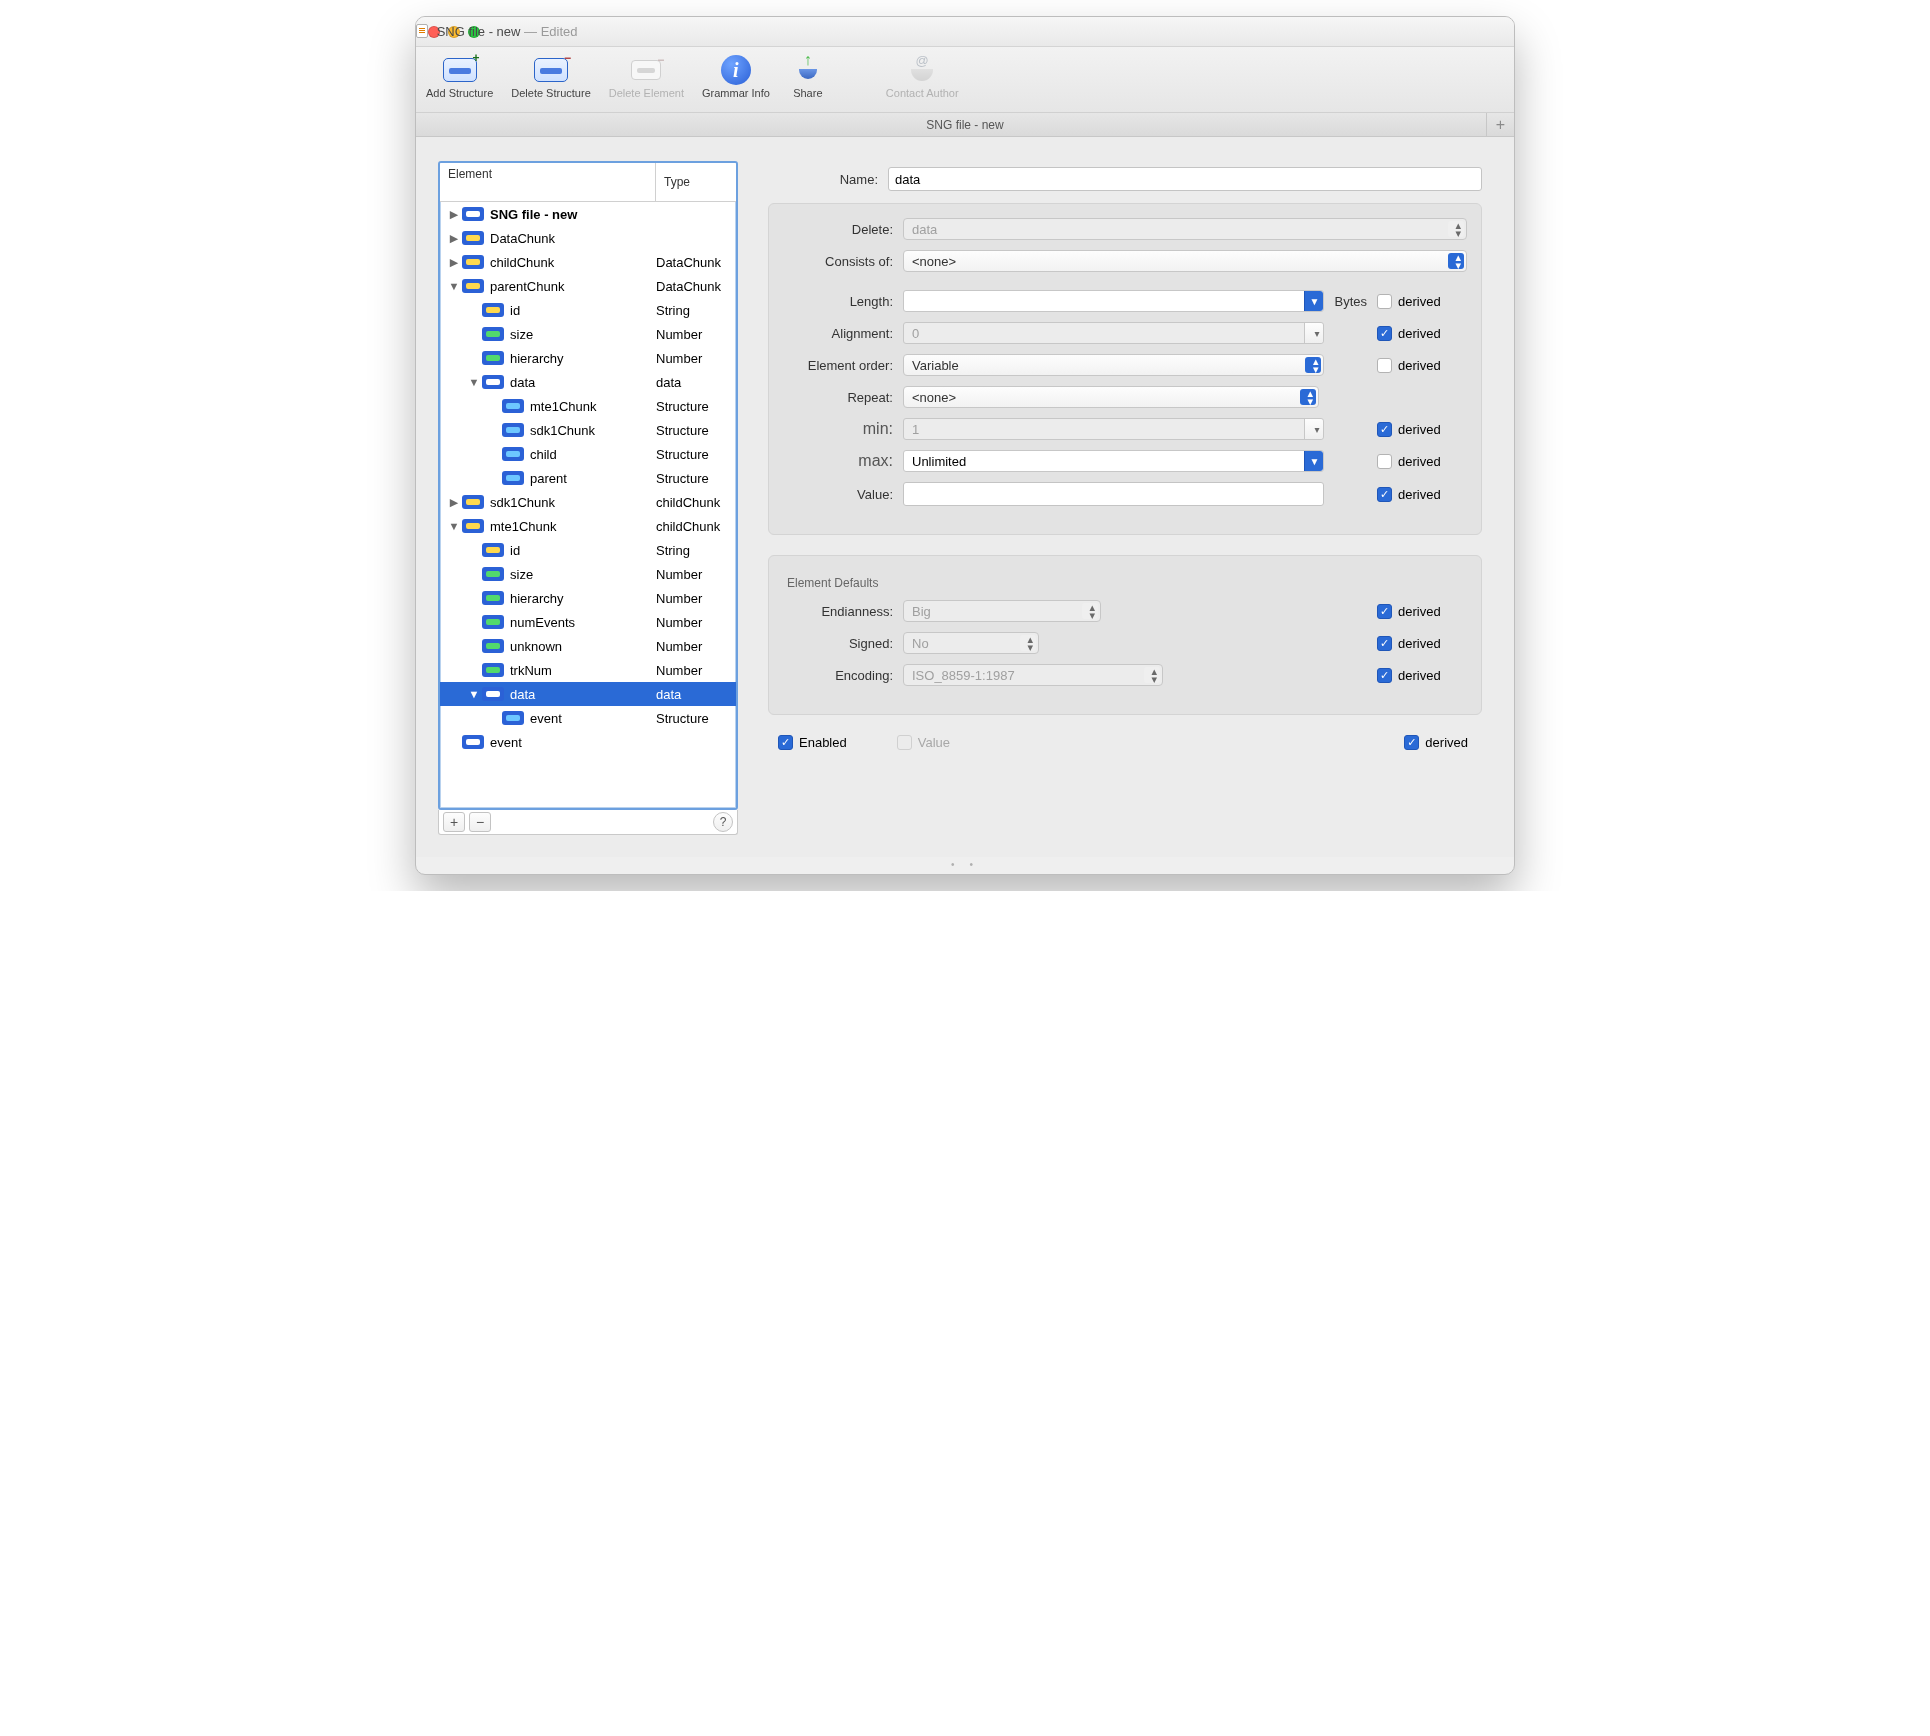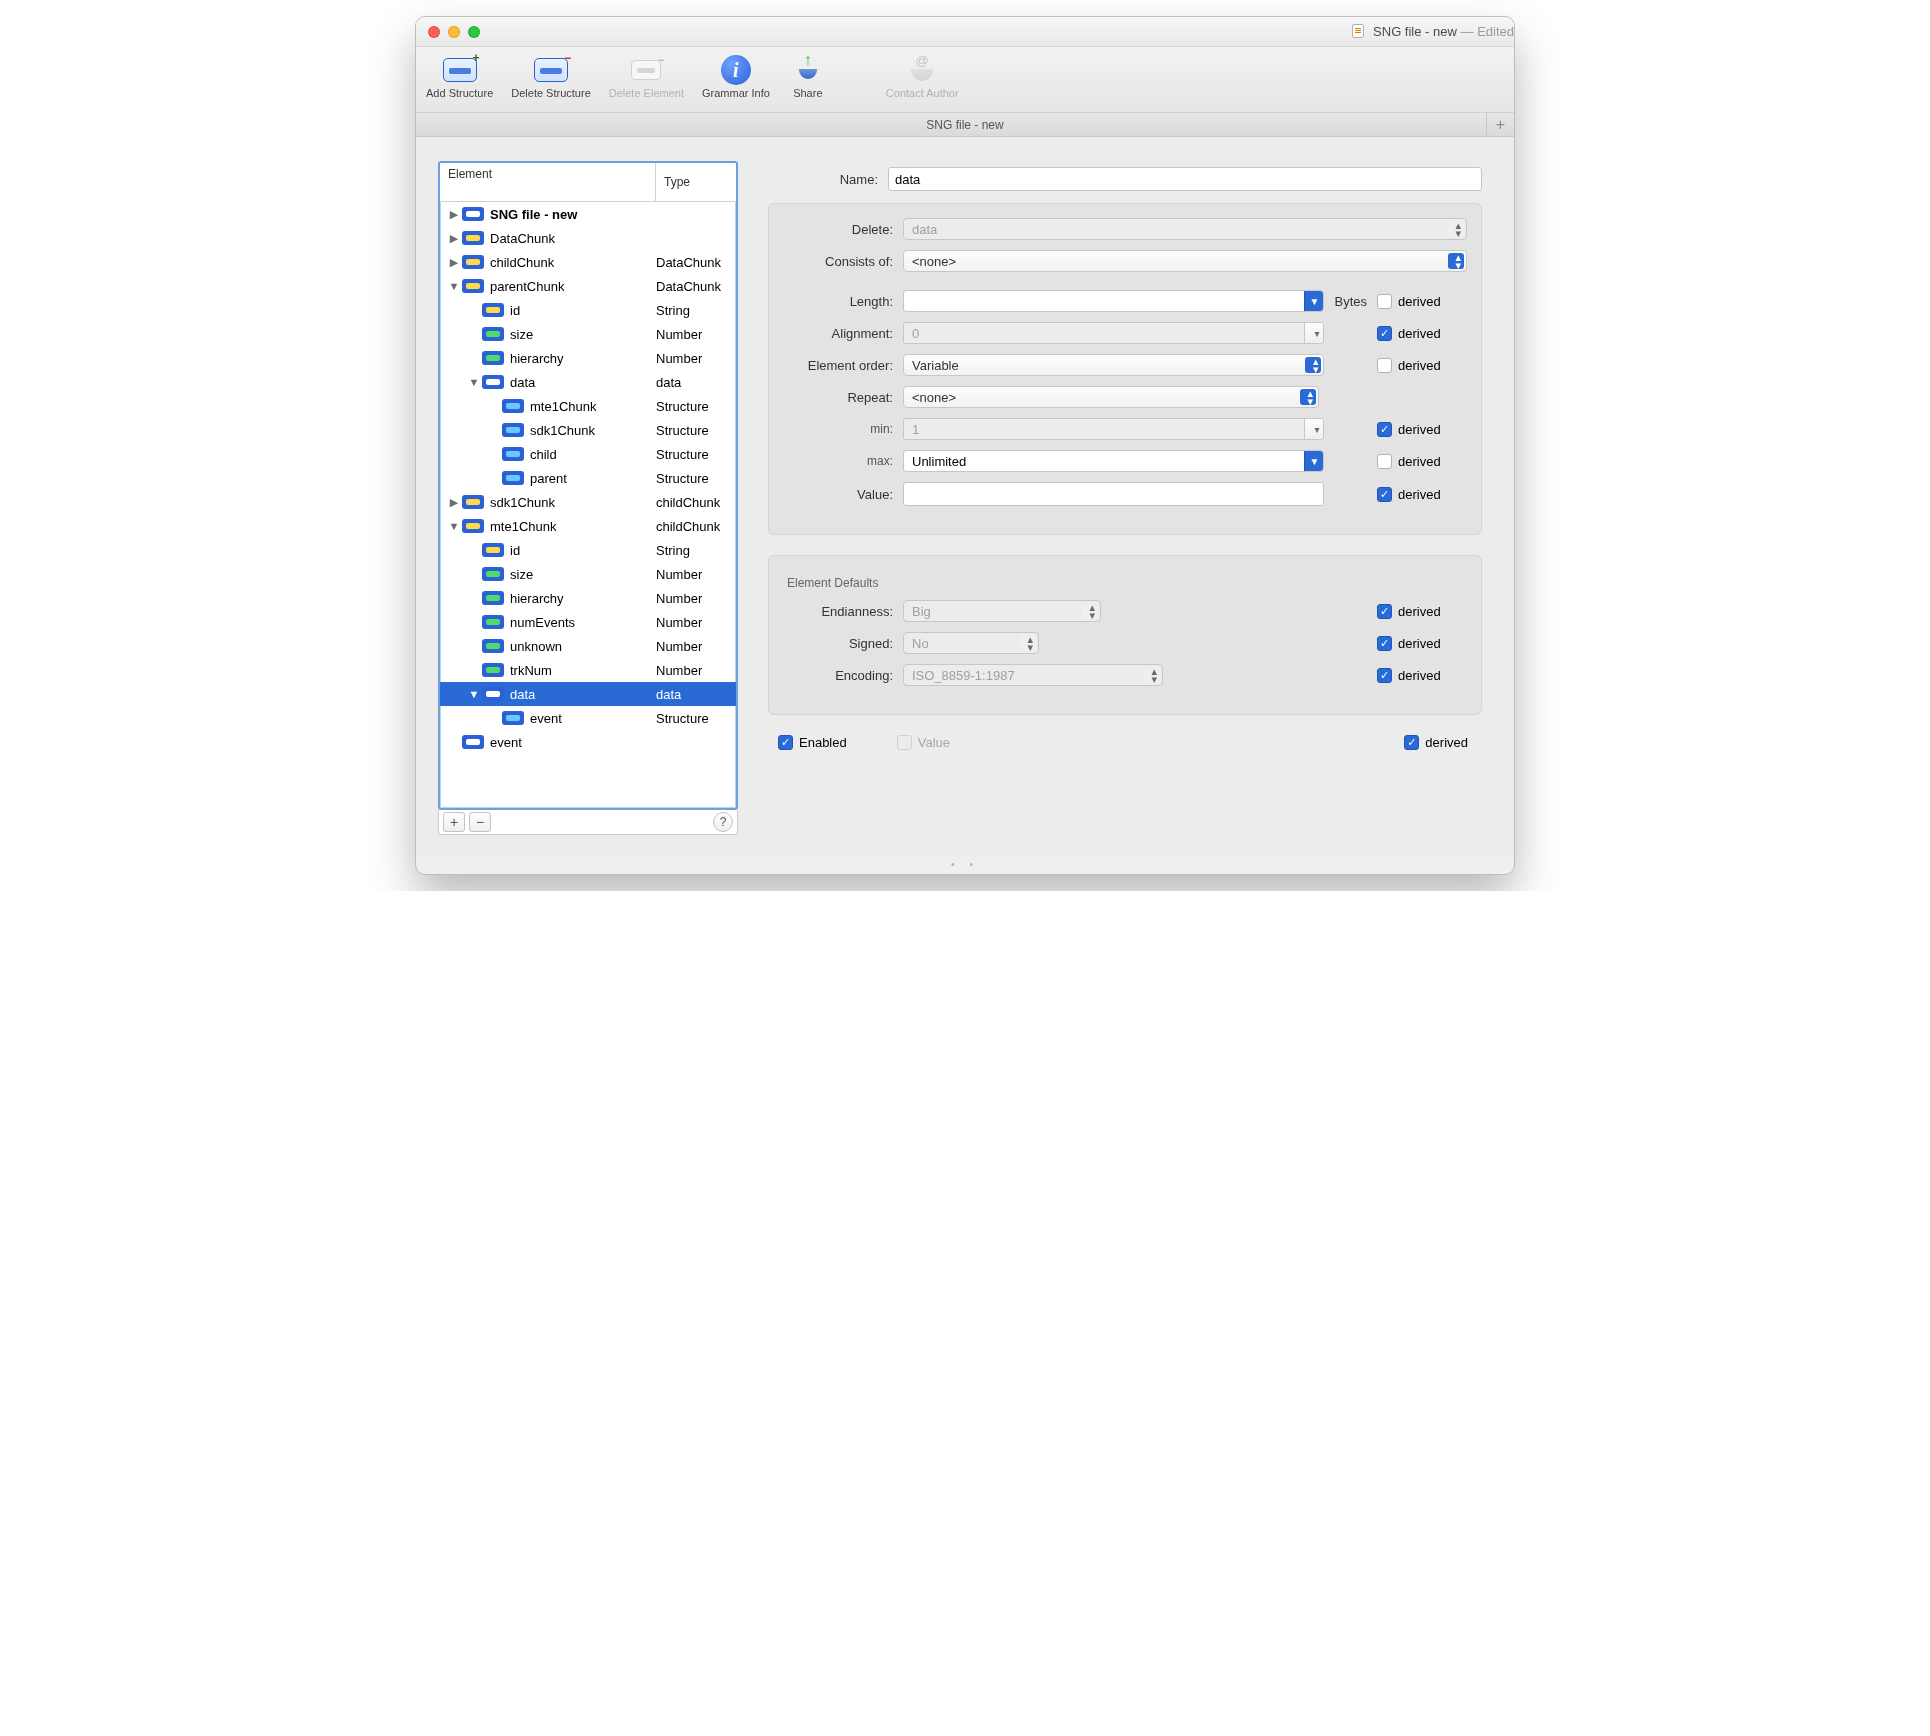--- a/index.html
+++ b/index.html
@@ -25,21 +25,21 @@
     background: linear-gradient(#f6f6f6,#e9e9e9);
     border-bottom:1px solid #d4d4d4;
     display:flex;
     align-items:center;
     padding:0 12px;
     position:relative;
   }
   .traffic { display:flex; gap:8px; }
   .tl { width:12px; height:12px; border-radius:50%; border:0.5px solid rgba(0,0,0,0.15);}
   .red{background:#ff5f57;} .yellow{background:#febc2e;} .green{background:#28c840;}
-  .title-center{position:absolute;left:0;right:0;text-align:right;font-size:13px;color:#4a4a4a;pointer-events:none;}
+  .title-center{position:absolute;left:0;right:0;text-align:left;font-size:13px;color:#4a4a4a;pointer-events:none;}
   .title-center .edited{color:#9a9a9a;}
   .title-center .docicon{display:inline-block;width:12px;height:14px;background:#fff;border:1px solid #b0b0b0;border-radius:2px;vertical-align:-2px;margin-right:5px;position:relative;}
   .title-center .docicon:after{content:'';position:absolute;left:2px;top:3px;width:6px;height:1px;background:#e07d00;box-shadow:0 2px 0 #e07d00,0 4px 0 #e07d00;}
 
   .toolbar {
     height:66px;
     background:linear-gradient(#f2f2f2,#e6e6e6);
     border-bottom:1px solid #d0d0d0;
     display:flex;
     align-items:flex-start;
@@ -118,21 +118,21 @@
   .combo .dar{position:absolute;right:4px;top:50%;transform:translateY(-50%);font-size:10px;z-index:1;color:#6a6a6a;}
   .combo.blue .dar{color:#fff;}
   .combo.disabled{background:#ececec;color:#a0a0a0;}
   .unit{margin:0 10px;font-size:13px;color:#333;}
   .chkwrap{display:flex;align-items:center;width:90px;}
   .chk{width:15px;height:15px;border:1px solid #b3b3b3;border-radius:3px;background:#fff;margin-right:6px;display:flex;align-items:center;justify-content:center;font-size:11px;color:#fff;flex-shrink:0;}
   .chk.on{background:#2a6ad6;border-color:#1f56b8;}
   .chk.on:after{content:'✓';}
   .chk.off-dis{background:#ececec;border-color:#d0d0d0;}
   .sub{margin-left:40px;}
-  .sub .lbl{width:80px;font-size:12px;color:#555;}
+  .sub .lbl{width:80px;font-size:16px;color:#555;}
   .sect-title{font-size:12px;color:#666;margin:6px 0 10px 4px;}
   .bottomrow{display:flex;align-items:center;margin:0 24px 14px 20px;}
   .bottomrow .group{display:flex;align-items:center;margin-right:50px;}
 
   .resize-grip{text-align:center;color:#b0b0b0;font-size:10px;padding:2px 0 4px;letter-spacing:6px;}
 </style>
 </head>
 <body>
 
 <div class="window">

